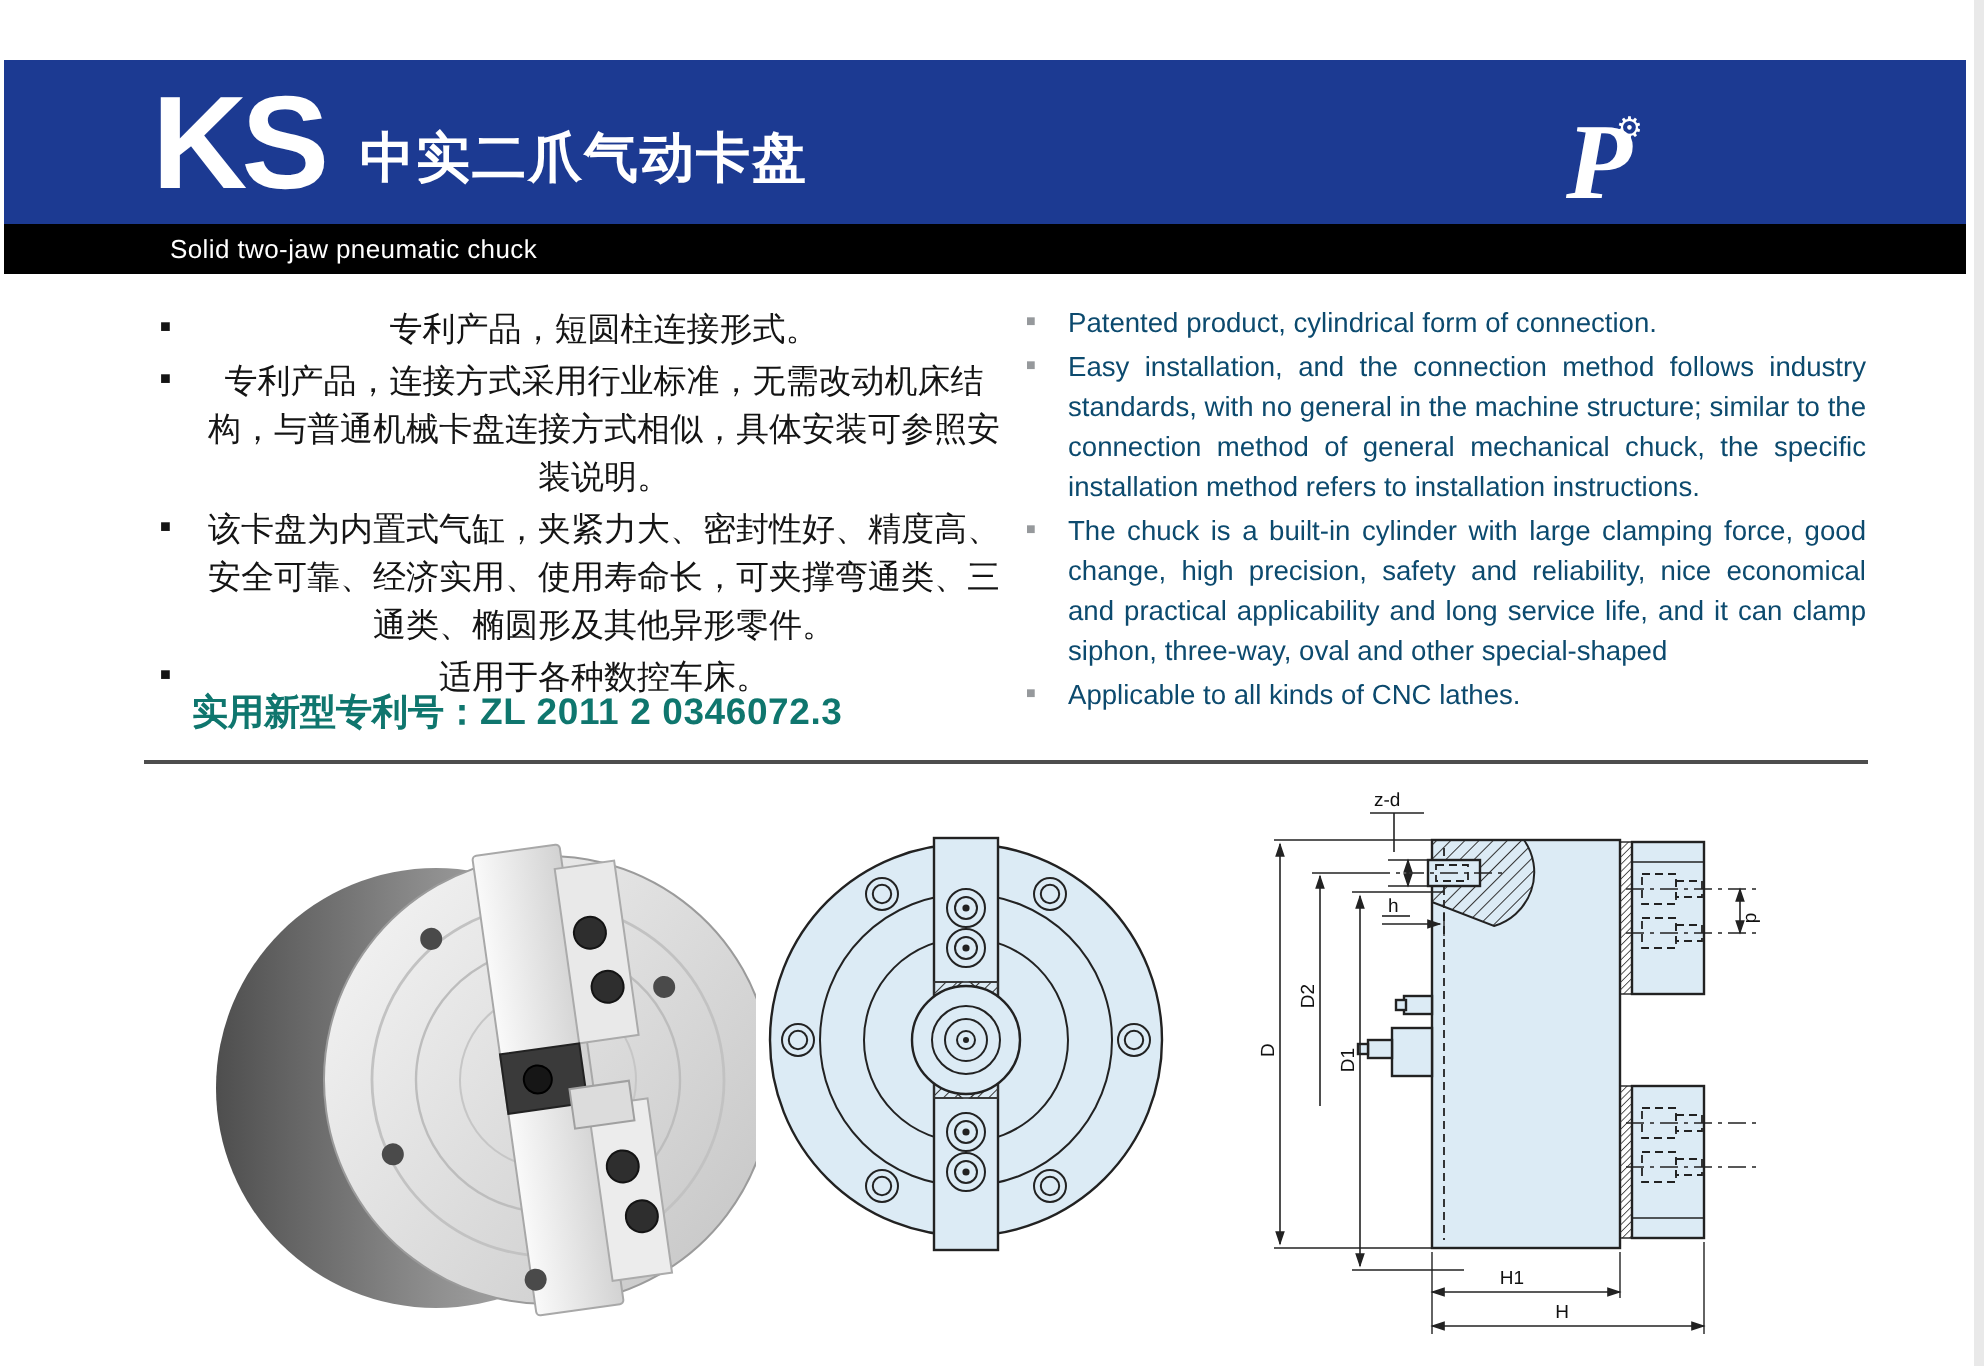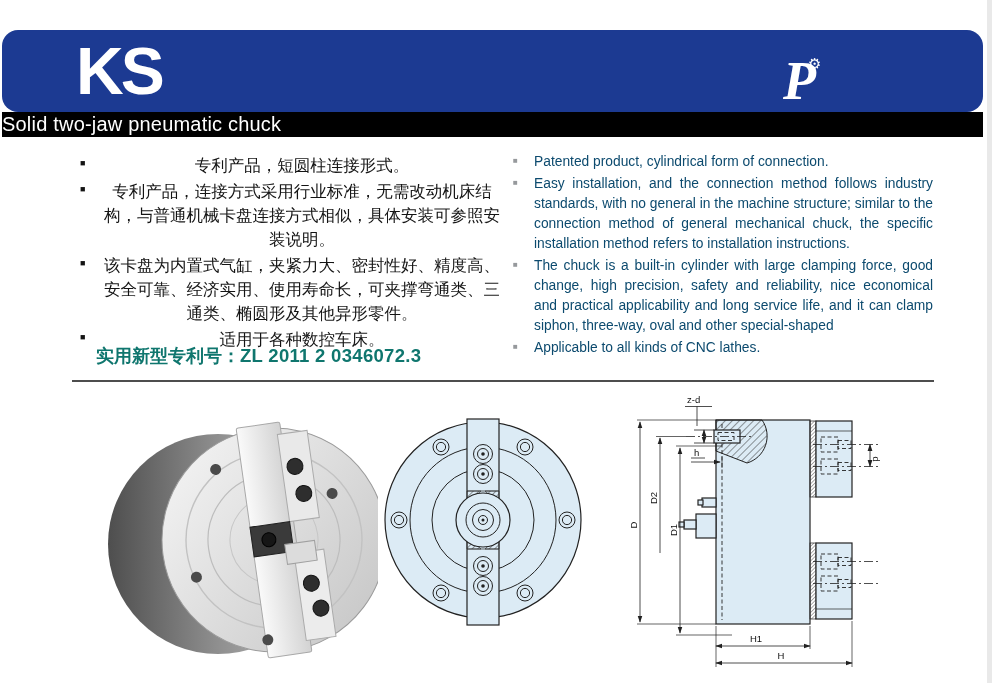--- a/index.html
+++ b/index.html
@@ -3,30 +3,30 @@
 <meta charset="utf-8">
 <style>
   html,body { margin:0; padding:0; }
   body {
     width:992px; height:683px; position:relative; overflow:hidden;
     background:#ffffff; font-family:"Liberation Sans", sans-serif;
   }
   .page-edge { position:absolute; right:0; top:0; width:5px; height:683px; background:#e9e9e9; }
 
   
-  .blue-bar { position:absolute; left:2px; top:30px; width:981px; height:82px; background:#1c3a92;border-radius:16px; }
+  .blue-bar { position:absolute; left:2px; top:30px; width:981px; height:82px; background:#1c3a92; }
   .model { position:absolute; left:74px; top:8px; color:#fff; font-weight:bold; font-size:66px; line-height:1; letter-spacing:-3px; }
   .title-zh { position:absolute; left:178px; top:31px; color:#fff; font-weight:bold; font-size:27px; letter-spacing:1px; }
   .logo { position:absolute; left:781px; top:24px; color:#fff; display:flex; align-items:baseline;
           font-family:"Liberation Serif", serif; font-style:italic; font-weight:bold; }
   .logo-p { font-size:54px; line-height:1; }
   .logo-gear { position:absolute; left:25px; top:1px; font-size:15px; font-style:normal; font-family:"DejaVu Sans", sans-serif; }
   .logo-rest { font-size:26px; letter-spacing:2px; margin-left:-5px; }
   .black-bar { position:absolute; left:2px; top:112px; width:981px; height:25px; background:#000; display:flex; align-items:center; }
-  .black-bar span { color:#fff; font-size:20px; letter-spacing:0.2px; }
+  .black-bar span { margin-left:83px; color:#fff; font-size:13px; letter-spacing:0.2px; }
 
   
   .features-zh { position:absolute; left:80px; top:153px; width:420px; }
   .features-en { position:absolute; left:513px; top:152px; width:420px; }
   .row { display:flex; margin-bottom:2px; }
   .bullet { flex:0 0 24px; padding-top:5px; font-size:9px; color:#141414; }
   .features-en .bullet { flex:0 0 21px; color:#96999c; font-size:8px; padding-top:4px; }
   .txt { margin:0; flex:1;text-align:center; }
   .features-zh .txt { font-size:16.5px; line-height:24px; color:#141414; }
   .features-en .txt { font-size:13.8px; line-height:20px; color:#0c4a6e; text-align:justify; }
@@ -50,20 +50,21 @@
   svg .dim { stroke:#222; stroke-width:0.8; fill:none; }
   svg text { font-family:"Liberation Sans", sans-serif; font-size:9.5px; fill:#111; }
 </style>
 </head>
 <body>
 
 <div class="page">
 
   <div class="blue-bar">
     <div class="model">KS</div>
+    <div class="title-zh">中实二爪气动卡盘</div>
     <div class="logo">
       <span class="logo-p">P</span>
       <span class="logo-gear">⚙</span>
     </div>
   </div>
   <div class="black-bar">
     <span>Solid two-jaw pneumatic chuck</span>
   </div>
 
   <div class="features-zh">

